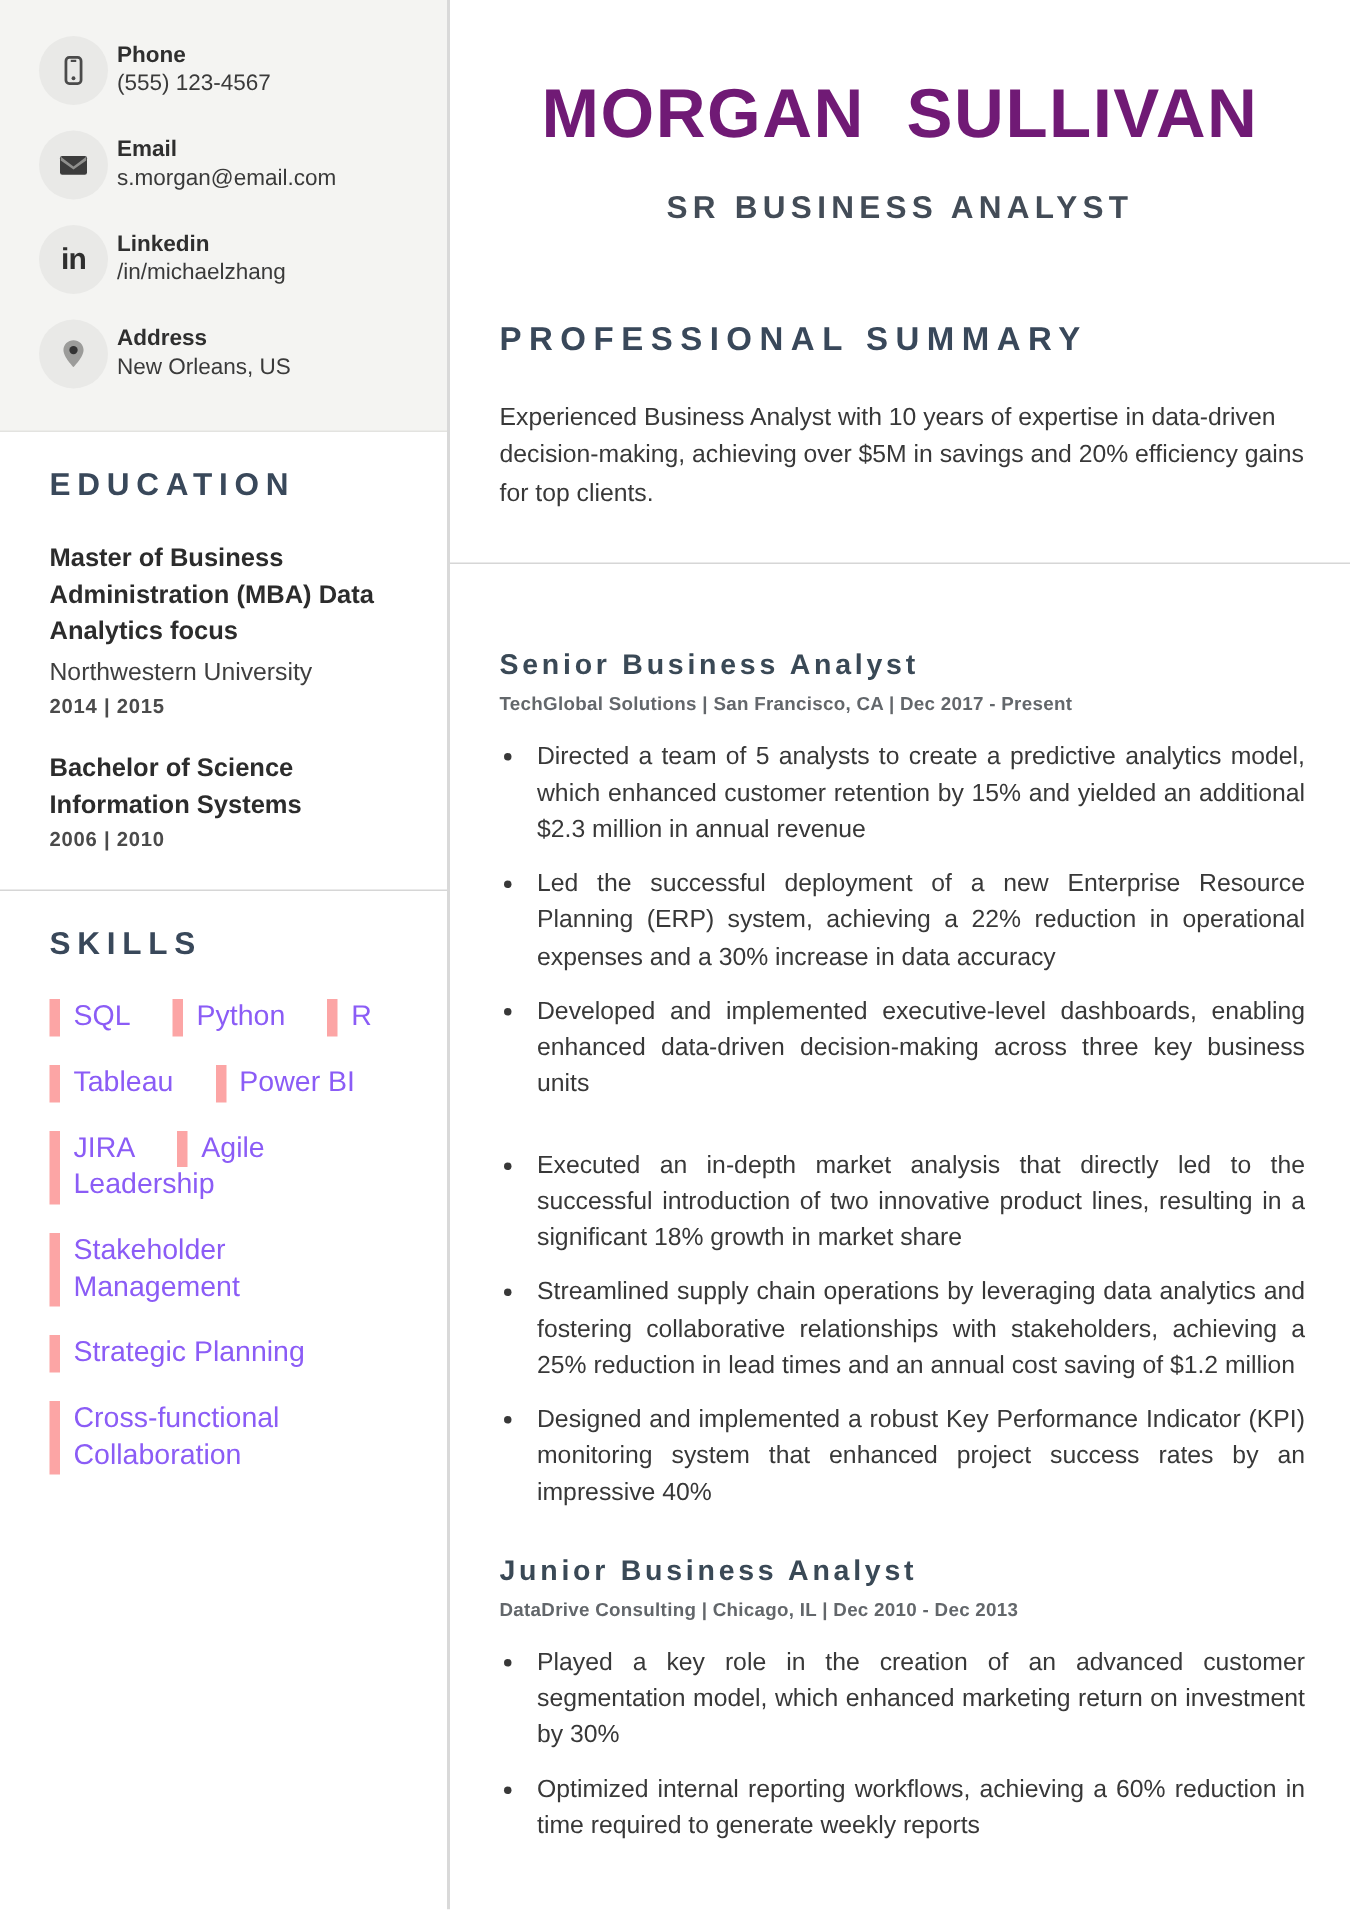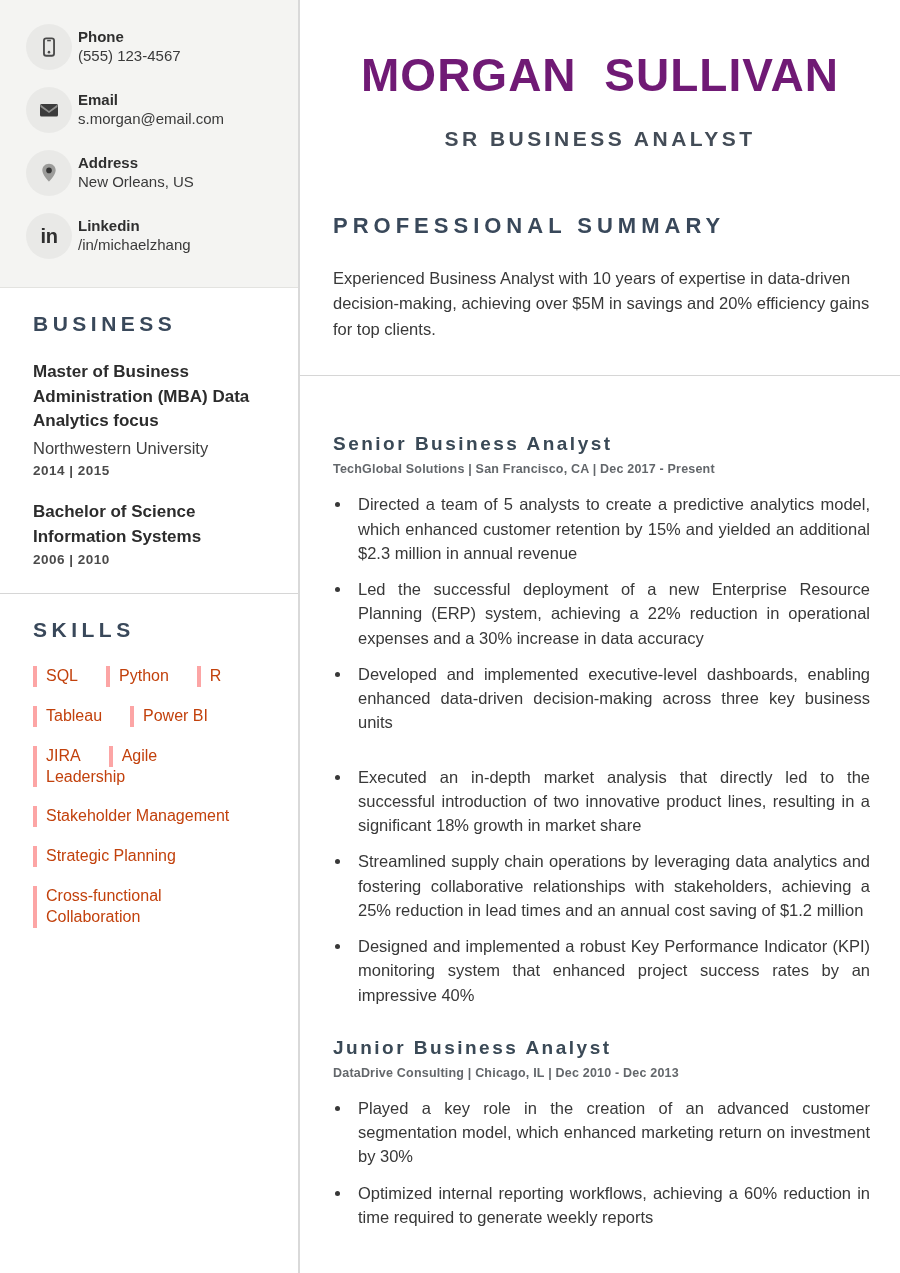--- a/index.html
+++ b/index.html
@@ -38,22 +38,22 @@
   .years  { font-size:13.5px; font-weight:700; color:#4b4b4b; letter-spacing:0.5px; }
   .certs { border-top:1px solid #d6d6d6; }
   .certs ul { margin-top:28px; padding-left:19px; list-style:disc outside; }
   .certs li {
     font-size:16.5px; line-height:1.42; color:#343434;
     text-align:justify; margin-bottom:13px; padding-left:5px;
   }
   .skills { border-top:1px solid #d6d6d6; padding-bottom:40px; }
   .skill-row { margin-bottom:19px; display:flex; flex-wrap:wrap; }
   .skill {
-    display:inline-block; border-left:4px solid #fca5a5; padding-left:9px;
-    margin-right:28px; font-size:16px; color:#c2410c; line-height:1.3;
+    display:inline-block; border-left:7px solid #fca5a5; padding-left:9px;
+    margin-right:28px; font-size:19px; color:#8b5cf6; line-height:1.3;
     max-width:200px;
   }
   .skill:last-child { margin-right:0; }
   
   .main { flex:1 1 auto; }
   .head { padding:50px 20px 0; text-align:center; }
   .head h1 {
     font-size:46px; font-weight:700; color:#701a75;
     letter-spacing:1px; word-spacing:14px; line-height:1.1;
   }
@@ -117,45 +117,45 @@
           </svg>
         </div>
         <div class="c-text">
           <div class="c-label">Email</div>
           <div class="c-value">s.morgan@email.com</div>
         </div>
       </div>
 
       <div class="c-item">
         <div class="c-icon">
+          <span class="in">in</span>
+        </div>
+        <div class="c-text">
+          <div class="c-label">Linkedin</div>
+          <div class="c-value">/in/michaelzhang</div>
+        </div>
+      </div>
+
+      <div class="c-item">
+        <div class="c-icon">
           <svg width="24" height="24" viewBox="0 0 24 24">
             <path d="M12 2.8c-3.7 0-6.7 2.9-6.7 6.5 0 4.8 6.7 11.4 6.7 11.4s6.7-6.6 6.7-11.4c0-3.6-3-6.5-6.7-6.5z" fill="#9c9c9a"></path>
             <circle cx="12" cy="9.4" r="2.8" fill="#333333"></circle>
           </svg>
         </div>
         <div class="c-text">
           <div class="c-label">Address</div>
           <div class="c-value">New Orleans, US</div>
         </div>
       </div>
 
-      <div class="c-item">
-        <div class="c-icon">
-          <span class="in">in</span>
-        </div>
-        <div class="c-text">
-          <div class="c-label">Linkedin</div>
-          <div class="c-value">/in/michaelzhang</div>
-        </div>
-      </div>
-
     </div>
 
     <section class="side-sec edu">
-      <h2>BUSINESS</h2>
+      <h2>EDUCATION</h2>
       <div class="edu-entry">
         <div class="degree">Master of Business Administration (MBA) Data Analytics focus</div>
         <div class="school">Northwestern University</div>
         <div class="years">2014 | 2015</div>
       </div>
       <div class="edu-entry">
         <div class="degree">Bachelor of Science Information Systems</div>
         <div class="years">2006 | 2010</div>
       </div>
     </section>

